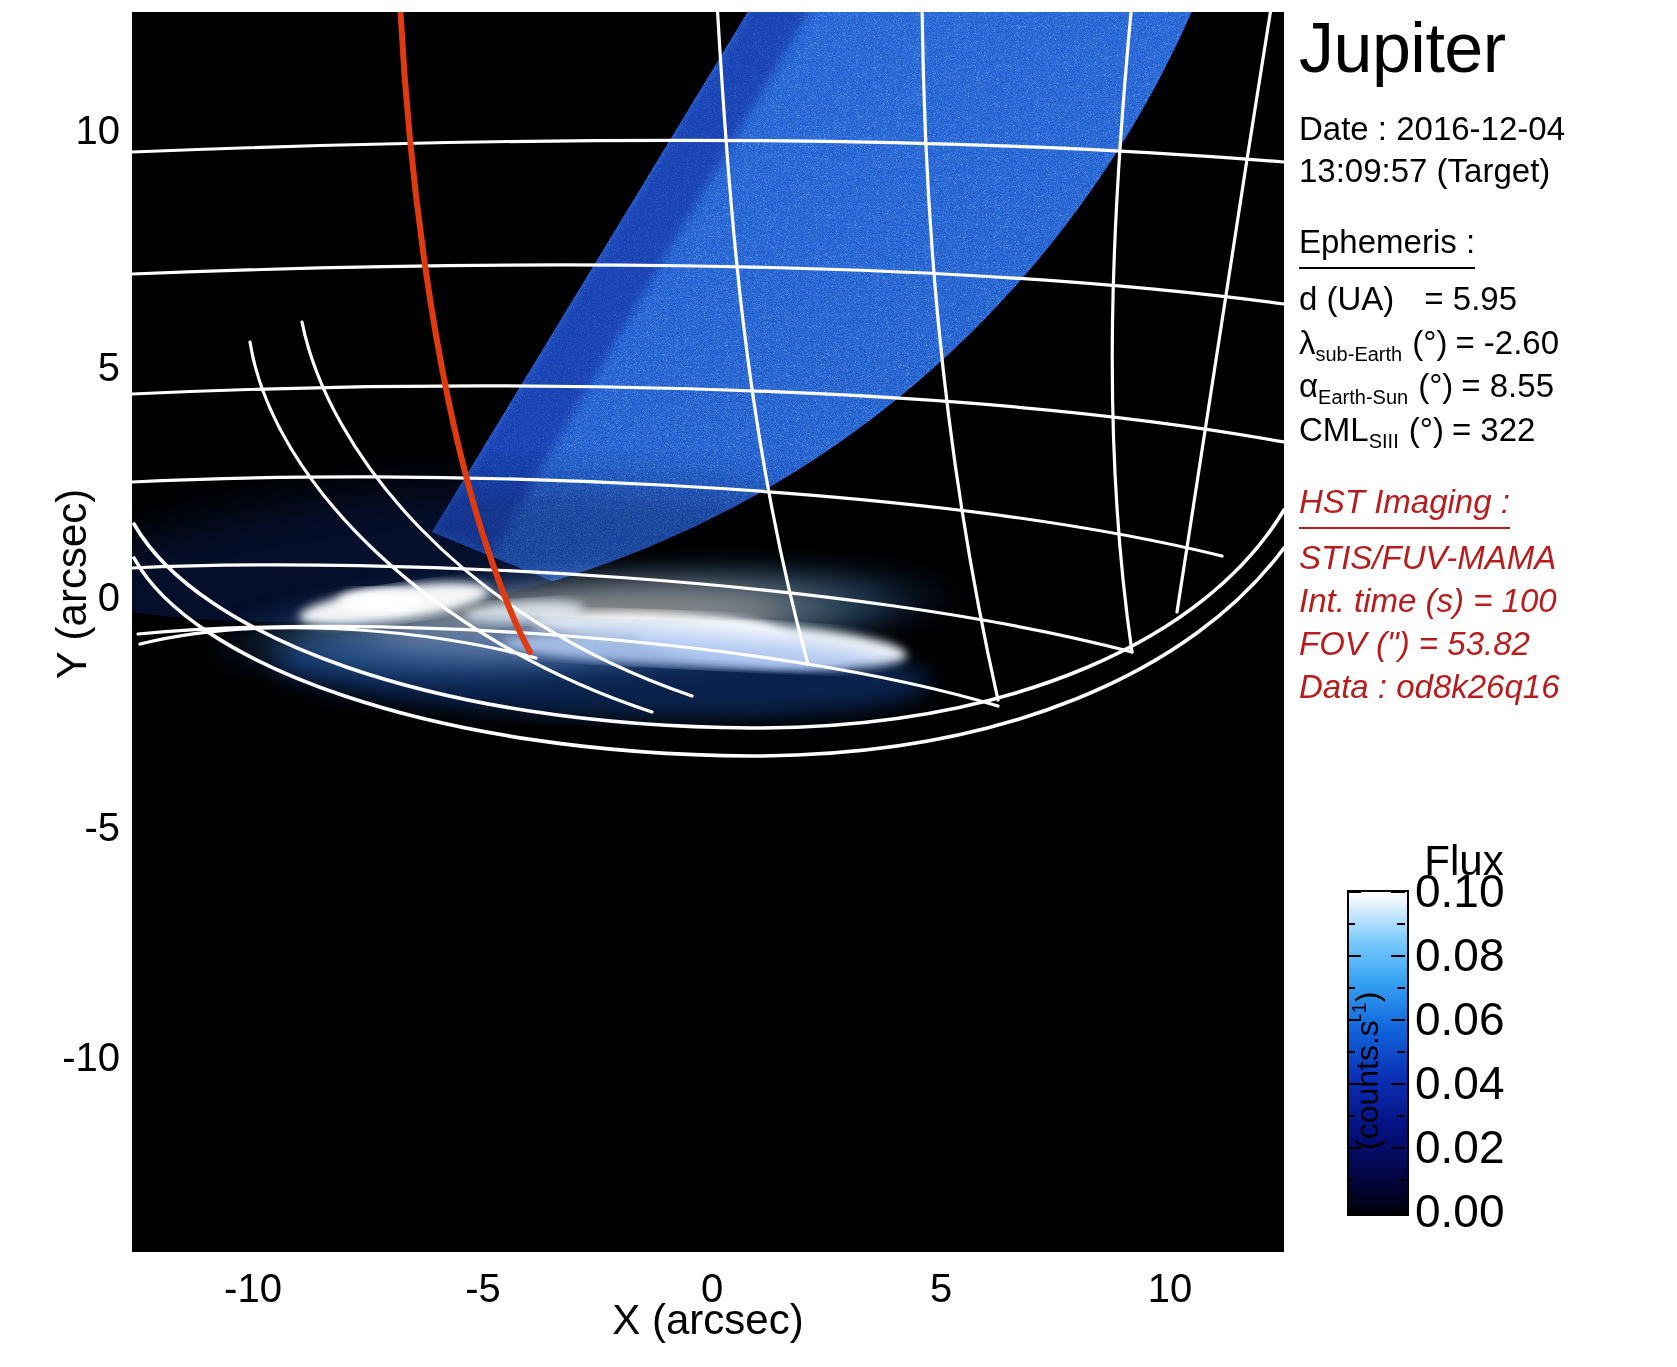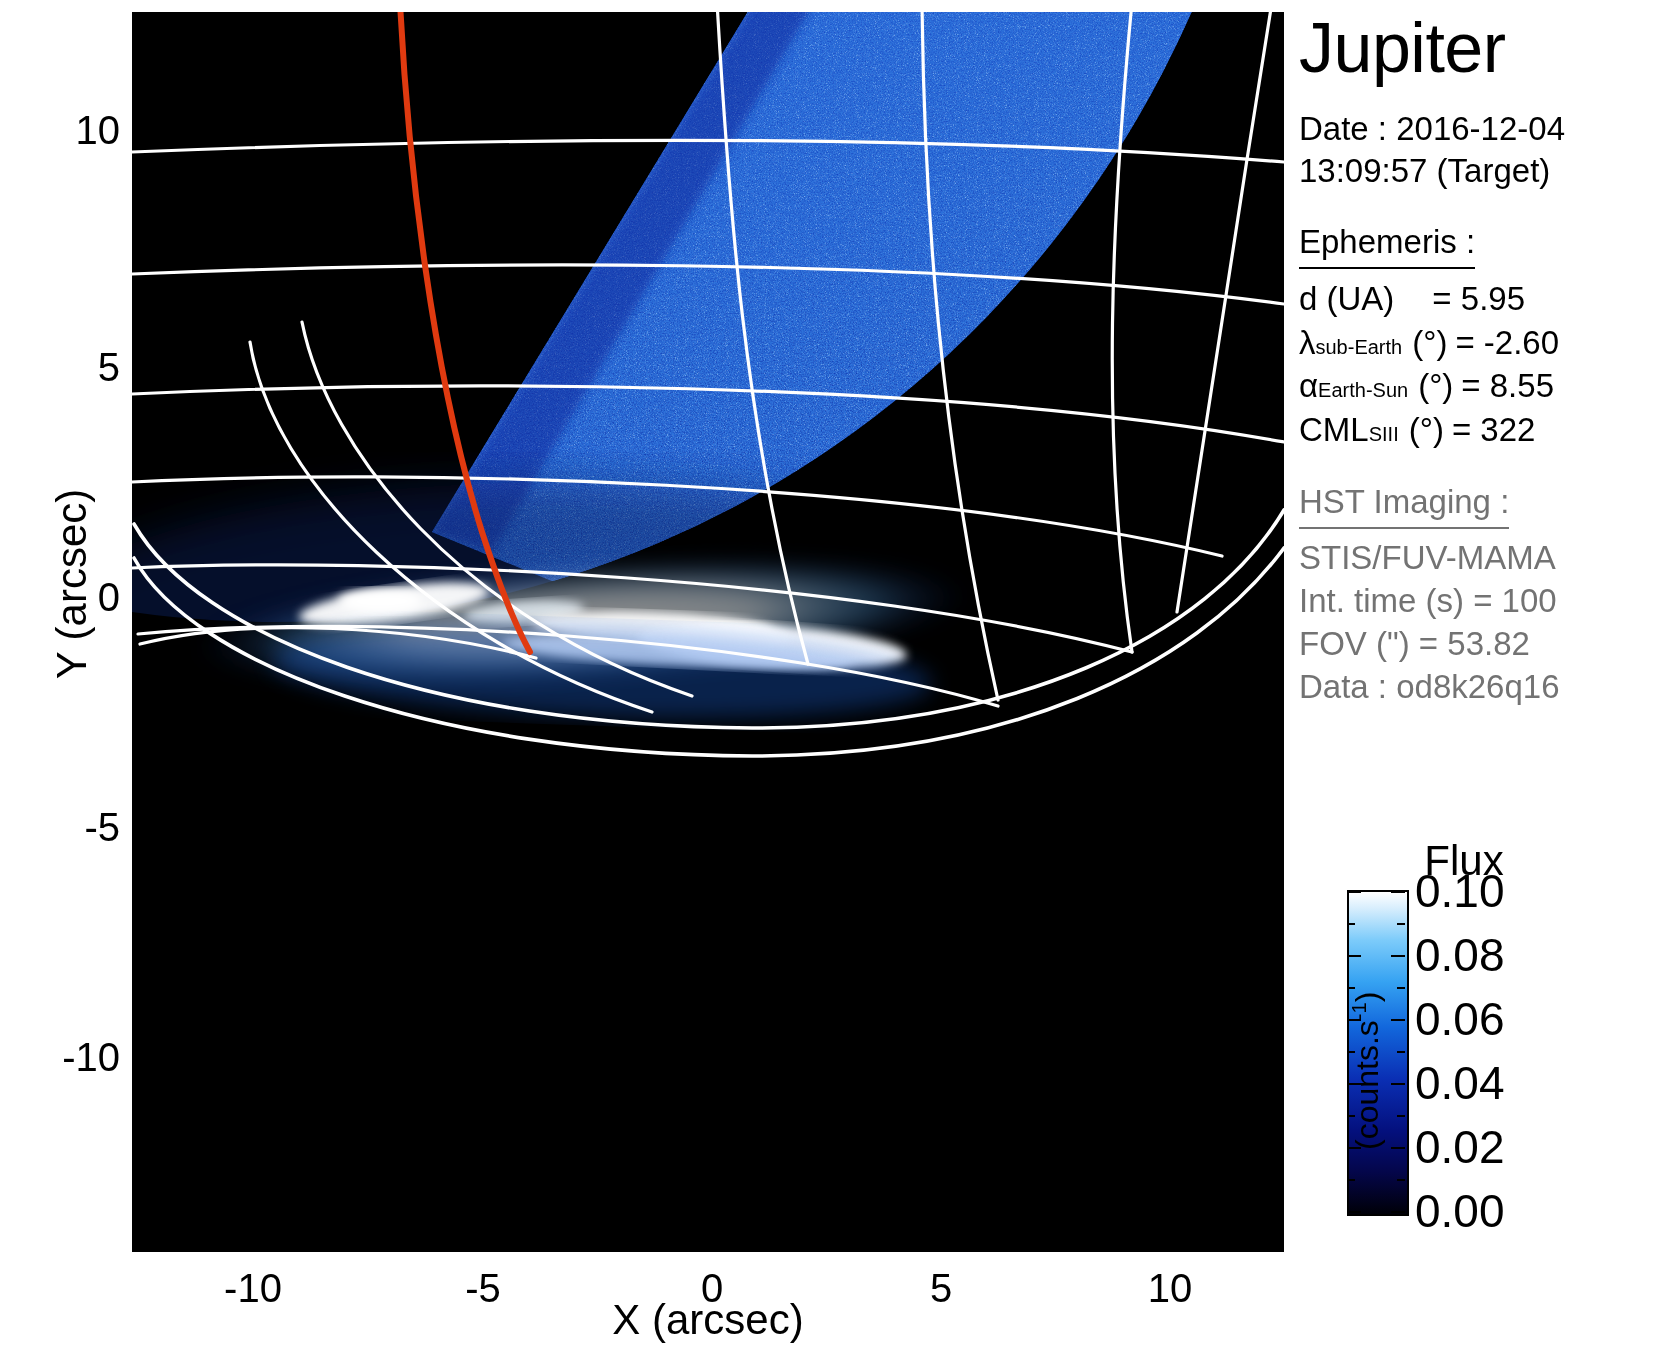--- a/index.html
+++ b/index.html
@@ -86,26 +86,26 @@
   .section-head {
     font-size: 33px;
     line-height: 1.30;
     display: inline-block;
     border-bottom: 2px solid currentColor;
     padding-bottom: 3px;
     margin-bottom: 8px;
     white-space: nowrap;
   }
   #ephemeris-block { margin-top: 28px; }
-  #hst-block { margin-top: 30px; color: #737373; }
+  #hst-block { margin-top: 30px; color: #b91c1c; font-style: italic; }
   .sub {
     font-size: 20px;
     vertical-align: baseline;
     position: relative;
-    top: 0;
+    top: 7px;
   }
   .deg-paren { font-size: 33px; }
   .eph-row { display: flex; font-size: 33px; line-height: 1.32; white-space: nowrap; }
   .eph-name { display: inline-block; }
   .eph-val { margin-left: 8px; }
 
   
   #colorbar-group {
     position: absolute;
     left: 1299px;
@@ -319,21 +319,21 @@
   <div>
     <div class="info-line">Date : 2016-12-04</div>
     <div class="info-line">13:09:57 (Target)</div>
   </div>
 
   <div id="ephemeris-block">
     <div class="section-head">Ephemeris :</div>
 
     <div class="eph-row">
       <span class="eph-name"><span>d (UA)</span></span>
-      <span class="eph-val" style="margin-left:38px;">= 5.95</span>
+      <span class="eph-val" style="margin-left:30px;">= 5.95</span>
     </div>
 
     <div class="eph-row">
       <span class="eph-name">
         <span>λ</span><span class="sub">sub-Earth</span>
       </span>
       <span class="deg-paren" style="margin-left:10px;">(°)</span>
       <span class="eph-val">= -2.60</span>
     </div>
 

